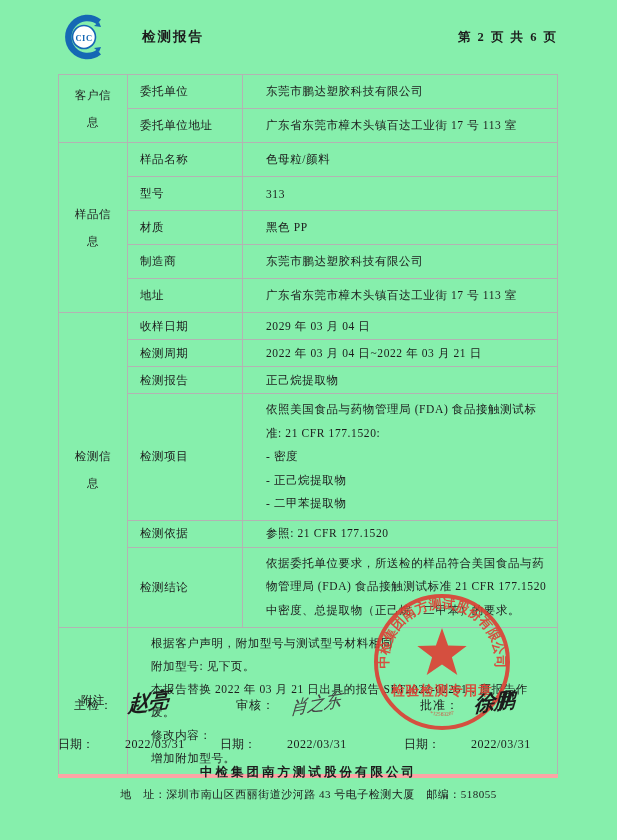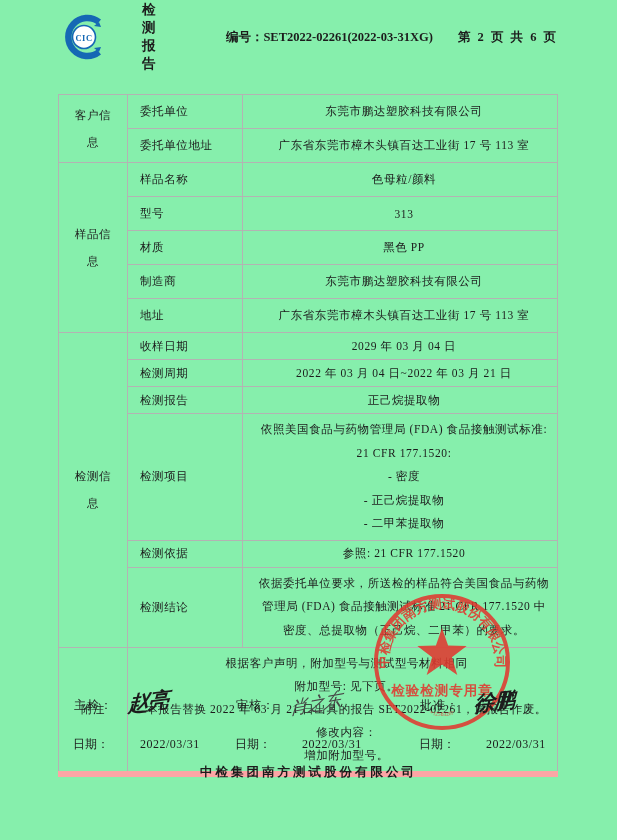--- a/index.html
+++ b/index.html
@@ -25,24 +25,24 @@
   .rt{
     position:absolute;left:58px;top:74px;width:500px;
     border-collapse:collapse;table-layout:fixed;
   }
   .rt td{
     border:1px solid #b3b3b3;
     font-size:11.5px;letter-spacing:.6px;
     vertical-align:middle;
     padding:4px 6px;
   }
-  .rt{border-bottom:6px solid #fca5a5;margin-top:20px;}
+  .rt{border-bottom:4px solid #fca5a5;}
   .rt .grp{width:48px;text-align:center;line-height:2.3;padding:4px 10px;}
   .rt .lbl{width:96px;padding-left:12px;}
-  .rt .val{padding-left:14px;text-align:center;}
+  .rt .val{padding-left:23px;}
   tr.r33>td{height:25px;}
   tr.r26>td{height:18px;}
   .ml{line-height:2.05;}
   .ml div{white-space:normal;}
   .notes{line-height:2.0;padding:8px 0 8px 14px;}
   
   .signs{
     position:absolute;left:58px;top:672px;width:500px;
     display:grid;grid-template-columns:162px 184px 154px;
     font-size:12px;z-index:4;
@@ -54,21 +54,21 @@
     font-style:italic;font-weight:bold;font-size:21px;
     transform:rotate(-7deg) skewX(-10deg);
     letter-spacing:-1px;white-space:nowrap;
   }
   .sig-name.light{font-weight:normal;font-size:18px;color:#474747;transform:rotate(-10deg) skewX(-14deg);}
   .dates{
     position:absolute;left:58px;top:736px;width:500px;
     display:grid;grid-template-columns:162px 184px 154px;
     font-size:12px;z-index:4;
   }
-  .date-cell{padding-left:15px;}
+  .date-cell{padding-left:0;}
   .date-val{margin-left:28px;letter-spacing:.5px;}
   
   .stamp{
     position:absolute;left:372px;top:592px;width:140px;height:140px;
     z-index:3;opacity:.88;pointer-events:none;
   }
   
   .footer{
     position:absolute;left:0;top:764px;width:617px;text-align:center;
   }
@@ -86,21 +86,20 @@
 
   <div class="hdr">
     <svg class="logo" viewBox="0 0 52 50">
       <path d="M 41 10 A 19 19 0 1 0 41 40" stroke="#1568b4" stroke-width="6.5" fill="none"></path>
       <path d="M 41 10 l 2 5 l -7 -1 z" fill="#1568b4"></path>
       <path d="M 41 40 l 2 -5 l -7 1 z" fill="#1568b4"></path>
       <circle cx="26" cy="25" r="11.5" fill="#ffffff" stroke="#1568b4" stroke-width="1.6"></circle>
       <text x="26" y="28.5" text-anchor="middle" font-size="8.5" font-weight="bold" font-family="Liberation Serif, serif" fill="#1568b4" letter-spacing="0.5">CIC</text>
     </svg>
     <div class="hdr-title">检测报告</div>
-    <div class="hdr-no"><span>编号：</span><span>SET2022-02261(2022-03-31XG)</span></div>
     <div class="hdr-page">第 2 页 共 6 页</div>
   </div>
 
   <table class="rt">
     <tbody>
         <tr class="r33">
       <td class="grp" rowspan="2">客户信息</td>
       <td class="lbl">委托单位</td>
       <td class="val">东莞市鹏达塑胶科技有限公司</td>
     </tr>
@@ -216,15 +215,16 @@
       <span class="date-val">2022/03/31</span>
     </div>
     <div class="date-cell">
       <span>日期：</span>
       <span class="date-val">2022/03/31</span>
     </div>
   </div>
 
   <div class="footer">
     <div class="f-company">中检集团南方测试股份有限公司</div>
+    <div class="f-line">地　址：深圳市南山区西丽街道沙河路 43 号电子检测大厦　邮编：518055</div>
   </div>
 
 </div>
 
 </body></html>

